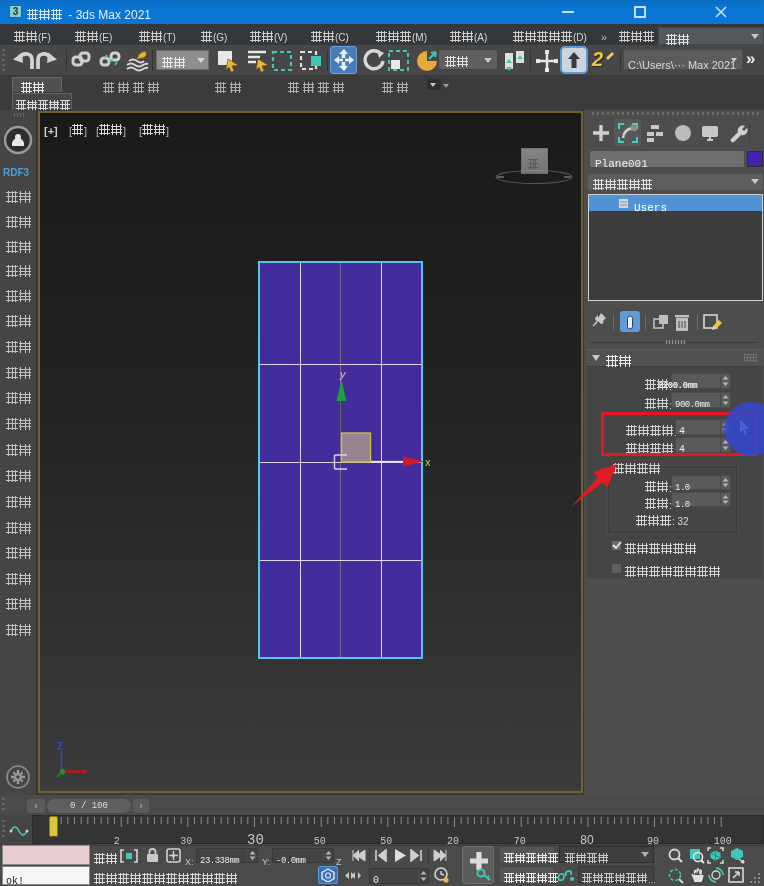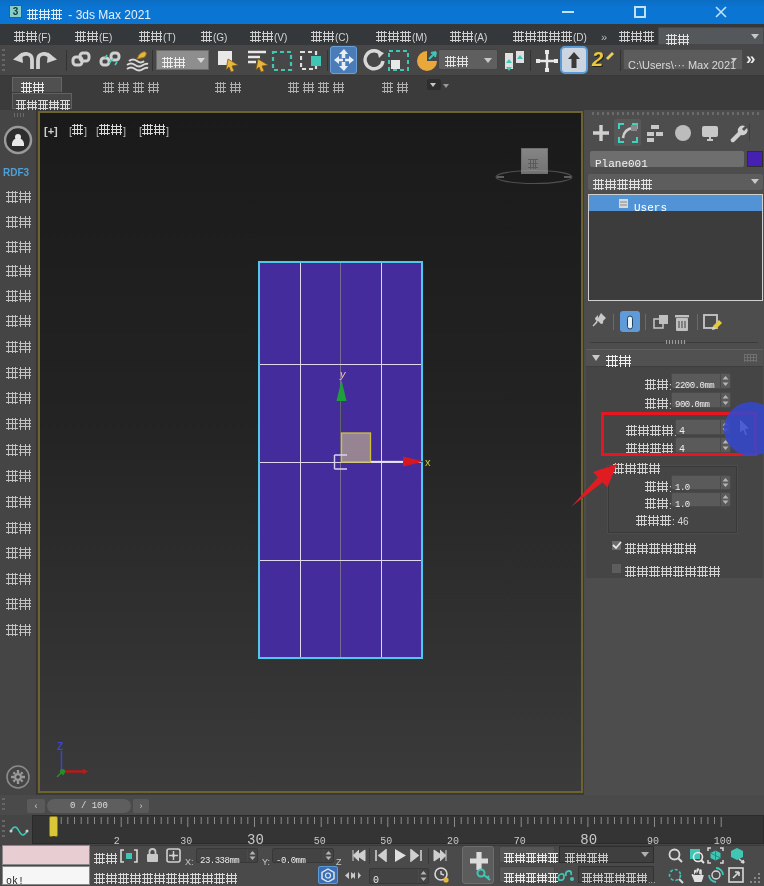--- a/index.html
+++ b/index.html
@@ -313,21 +313,21 @@
   </svg>
 <div class="ab" style="left:590px;top:342px;width:168px;height:1px;background:#3b3b3b;"></div>
 <div class="ab" style="left:666px;top:340px;width:20px;height:4px;background:#4d4d4d repeating-linear-gradient(90deg,#9a9a9a 0 1px,transparent 1px 3px);"></div>
 <div class="ab" style="left:586px;top:349px;width:177px;height:18px;background:#515151;border-top:1px solid #5f5f5f;border-bottom:1px solid #3e3e3e;"></div>
 <div class="ab" style="left:592px;top:355px;width:0;height:0;border-left:4.5px solid transparent;border-right:4.5px solid transparent;border-top:6px solid #c8c8c8;"></div>
 <div class="ab row" style="left:606px;top:352px;"><i class="cj a" style="width:12px;height:12px;color:#f0f0f0;margin-right:1px;opacity:1;"></i><i class="cj b" style="width:12px;height:12px;color:#f0f0f0;margin-right:1px;opacity:1;"></i></div>
 <div class="ab" style="left:744px;top:354px;width:13px;height:8px;background:repeating-linear-gradient(#777 0 1px,transparent 1px 3px),repeating-linear-gradient(90deg,#777 0 1px,transparent 1px 3px);opacity:.8;"></div>
 <div class="ab" style="left:586px;top:367px;width:177px;height:211px;background:#454545;"></div>
 <div class="ab row" style="left:645px;top:376px;"><i class="cj a" style="width:11px;height:11px;color:#d8d8d8;margin-right:1px;"></i><i class="cj b" style="width:11px;height:11px;color:#d8d8d8;margin-right:1px;"></i><span style="color:#d8d8d8;font-size:10px;">:</span></div>
 <div class="ab" style="left:671px;top:373px;width:60px;height:16px;background:#5a5a5a;border-radius:2px;border:1px solid #4a4a4a;"></div>
-<div class="ab row" style="left:675px;top:374px;"><span style="color:#ececec;font-size:9px;font-family:'Liberation Mono',monospace;letter-spacing:-0.5px;">2200.0mm</span></div>
+<div class="ab row" style="left:658px;top:374px;font-weight:bold;"><span style="color:#ececec;font-size:9px;font-family:'Liberation Mono',monospace;letter-spacing:-0.5px;">2200.0mm</span></div>
 <div class="ab" style="left:720px;top:374px;width:1px;height:14px;background:#4a4a4a;"></div>
 <svg class="ab" style="left:722px;top:376px;" width="7" height="10" viewBox="0 0 7 10">
     <path d="M3.5 0 L6.5 3.5 L0.5 3.5 Z" fill="#b4b4b4"></path>
     <path d="M3.5 10 L6.5 6.5 L0.5 6.5 Z" fill="#b4b4b4"></path>
   </svg>
 <div class="ab row" style="left:645px;top:395px;"><i class="cj a" style="width:11px;height:11px;color:#d8d8d8;margin-right:1px;"></i><i class="cj b" style="width:11px;height:11px;color:#d8d8d8;margin-right:1px;"></i><span style="color:#d8d8d8;font-size:10px;">:</span></div>
 <div class="ab" style="left:671px;top:392px;width:60px;height:16px;background:#5a5a5a;border-radius:2px;border:1px solid #4a4a4a;"></div>
 <div class="ab row" style="left:675px;top:393px;"><span style="color:#ececec;font-size:9px;font-family:'Liberation Mono',monospace;letter-spacing:-0.5px;">900.0mm</span></div>
 <div class="ab" style="left:720px;top:393px;width:1px;height:14px;background:#4a4a4a;"></div>
 <svg class="ab" style="left:722px;top:395px;" width="7" height="10" viewBox="0 0 7 10">
@@ -362,21 +362,21 @@
     <path d="M3.5 9 L6.5 5.5 L0.5 5.5 Z" fill="#b4b4b4"></path>
   </svg>
 <div class="ab row" style="left:645px;top:495px;"><i class="cj a" style="width:11px;height:11px;color:#d8d8d8;margin-right:1px;"></i><i class="cj b" style="width:11px;height:11px;color:#d8d8d8;margin-right:1px;"></i><span style="color:#d8d8d8;font-size:10px;">:</span></div>
 <div class="ab" style="left:671px;top:492px;width:60px;height:15px;background:#5a5a5a;border-radius:2px;border:1px solid #4a4a4a;"></div>
 <div class="ab row" style="left:675px;top:493px;"><span style="color:#ececec;font-size:9px;font-family:'Liberation Mono',monospace;letter-spacing:-0.5px;">1.0</span></div>
 <div class="ab" style="left:720px;top:493px;width:1px;height:13px;background:#4a4a4a;"></div>
 <svg class="ab" style="left:722px;top:495px;" width="7" height="9" viewBox="0 0 7 9">
     <path d="M3.5 0 L6.5 3.5 L0.5 3.5 Z" fill="#b4b4b4"></path>
     <path d="M3.5 9 L6.5 5.5 L0.5 5.5 Z" fill="#b4b4b4"></path>
   </svg>
-<div class="ab row" style="left:636px;top:512px;"><i class="cj a" style="width:11px;height:11px;color:#d8d8d8;margin-right:1px;"></i><i class="cj b" style="width:11px;height:11px;color:#d8d8d8;margin-right:1px;"></i><i class="cj a" style="width:11px;height:11px;color:#d8d8d8;margin-right:1px;"></i><span style="color:#d8d8d8;font-size:10px;position:relative;top:-1px;">: 46</span></div>
+<div class="ab row" style="left:636px;top:512px;"><i class="cj a" style="width:11px;height:11px;color:#d8d8d8;margin-right:1px;"></i><i class="cj b" style="width:11px;height:11px;color:#d8d8d8;margin-right:1px;"></i><i class="cj a" style="width:11px;height:11px;color:#d8d8d8;margin-right:1px;"></i><span style="color:#d8d8d8;font-size:10px;position:relative;top:-1px;">: 32</span></div>
 <div class="ab" style="left:611px;top:540px;width:11px;height:11px;background:#6a6a6a;border:1px solid #444;"></div>
 <svg class="ab" style="left:612px;top:541px;" width="10" height="9" viewBox="0 0 10 9">
     <path d="M1 4 L4 7 L9 1" stroke="#e8e8e8" stroke-width="1.8" fill="none"></path>
   </svg>
 <div class="ab row" style="left:625px;top:540px;"><i class="cj a" style="width:11px;height:11px;color:#d8d8d8;margin-right:1px;"></i><i class="cj b" style="width:11px;height:11px;color:#d8d8d8;margin-right:1px;"></i><i class="cj a" style="width:11px;height:11px;color:#d8d8d8;margin-right:1px;"></i><i class="cj b" style="width:11px;height:11px;color:#d8d8d8;margin-right:1px;"></i><i class="cj a" style="width:11px;height:11px;color:#d8d8d8;margin-right:1px;"></i><i class="cj b" style="width:11px;height:11px;color:#d8d8d8;margin-right:1px;"></i></div>
 <div class="ab" style="left:611px;top:563px;width:11px;height:11px;background:#5d5d5d;border:1px solid #444;"></div>
 <div class="ab row" style="left:625px;top:563px;"><i class="cj a" style="width:11px;height:11px;color:#d8d8d8;margin-right:1px;"></i><i class="cj b" style="width:11px;height:11px;color:#d8d8d8;margin-right:1px;"></i><i class="cj a" style="width:11px;height:11px;color:#d8d8d8;margin-right:1px;"></i><i class="cj b" style="width:11px;height:11px;color:#d8d8d8;margin-right:1px;"></i><i class="cj a" style="width:11px;height:11px;color:#d8d8d8;margin-right:1px;"></i><i class="cj b" style="width:11px;height:11px;color:#d8d8d8;margin-right:1px;"></i><i class="cj a" style="width:11px;height:11px;color:#d8d8d8;margin-right:1px;"></i><i class="cj b" style="width:11px;height:11px;color:#d8d8d8;margin-right:1px;"></i></div>
 <div class="ab" style="left:0px;top:795px;width:764px;height:20px;background:#4a4a4a;"></div>
 <div class="ab" style="left:2px;top:798px;width:3px;height:14px;background:repeating-linear-gradient(#666 0 2px,transparent 2px 5px);"></div>
 <div class="ab" style="left:27px;top:799px;width:18px;height:14px;background:#5a5a5a;border-radius:2px;">
@@ -499,21 +499,21 @@
     <rect x="714.0" y="1" width="1" height="7" fill="#8a8a8a"></rect>
     <rect x="720.7" y="1" width="1" height="10" fill="#8a8a8a"></rect>
   </svg>
 <div class="ab row" style="left:113.67px;top:830px;"><span style="color:#c8c8c8;font-size:10px;font-family:'Liberation Mono',monospace;">2</span></div>
 <div class="ab row" style="left:180.34px;top:830px;"><span style="color:#c8c8c8;font-size:10px;font-family:'Liberation Mono',monospace;">30</span></div>
 <div class="ab row" style="left:247.01px;top:830px;"><span style="color:#c8c8c8;font-size:14px;font-family:'Liberation Mono',monospace;">30</span></div>
 <div class="ab row" style="left:313.68px;top:830px;"><span style="color:#c8c8c8;font-size:10px;font-family:'Liberation Mono',monospace;">50</span></div>
 <div class="ab row" style="left:380.35px;top:830px;"><span style="color:#c8c8c8;font-size:10px;font-family:'Liberation Mono',monospace;">50</span></div>
 <div class="ab row" style="left:447.02px;top:830px;"><span style="color:#c8c8c8;font-size:10px;font-family:'Liberation Mono',monospace;">20</span></div>
 <div class="ab row" style="left:513.69px;top:830px;"><span style="color:#c8c8c8;font-size:10px;font-family:'Liberation Mono',monospace;">70</span></div>
-<div class="ab row" style="left:580.36px;top:830px;"><span style="color:#c8c8c8;font-size:14px;font-family:Liberation Mono, monospace;">80</span></div>
+<div class="ab row" style="left:580.36px;top:830px;"><span style="color:#c8c8c8;font-size:12px;font-family:Liberation Sans, sans-serif;">80</span></div>
 <div class="ab row" style="left:647.03px;top:830px;"><span style="color:#c8c8c8;font-size:10px;font-family:'Liberation Mono',monospace;">90</span></div>
 <div class="ab row" style="left:713.7px;top:830px;"><span style="color:#c8c8c8;font-size:10px;font-family:'Liberation Mono',monospace;">100</span></div>
 <div class="ab" style="left:49px;top:816px;width:9px;height:21px;background:#d8c838;border:1px solid #8a7a18;border-radius:2px;"></div>
 <div class="ab row" style="left:51px;top:830px;"><span style="color:#333;font-size:10px;">0</span></div>
 <div class="ab" style="left:0px;top:845px;width:764px;height:41px;background:#4a4a4a;border-top:1px solid #3a3a3a;"></div>
 <div class="ab" style="left:2px;top:845px;width:88px;height:20px;background:#e8cdd2;border:1px solid #888;"></div>
 <div class="ab" style="left:2px;top:866px;width:88px;height:19px;background:#f6f6f6;border:1px solid #888;"></div>
 <div class="ab row" style="left:6px;top:870px;"><span style="color:#222;font-size:10px;font-family:'Liberation Mono',monospace;">ok!</span></div>
 <div class="ab row" style="left:94px;top:850px;"><i class="cj a" style="width:11px;height:11px;color:#e0e0e0;margin-right:1px;"></i><i class="cj b" style="width:11px;height:11px;color:#e0e0e0;margin-right:1px;"></i></div>
 <svg class="ab" style="left:120px;top:849px;" width="18" height="14" viewBox="0 0 18 14">

